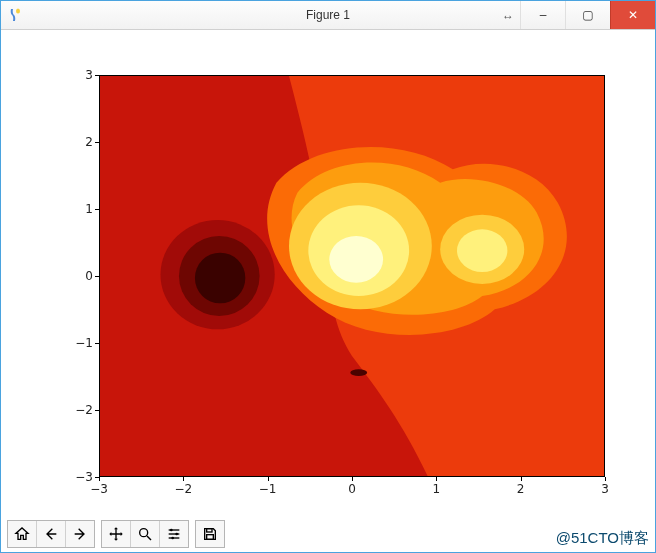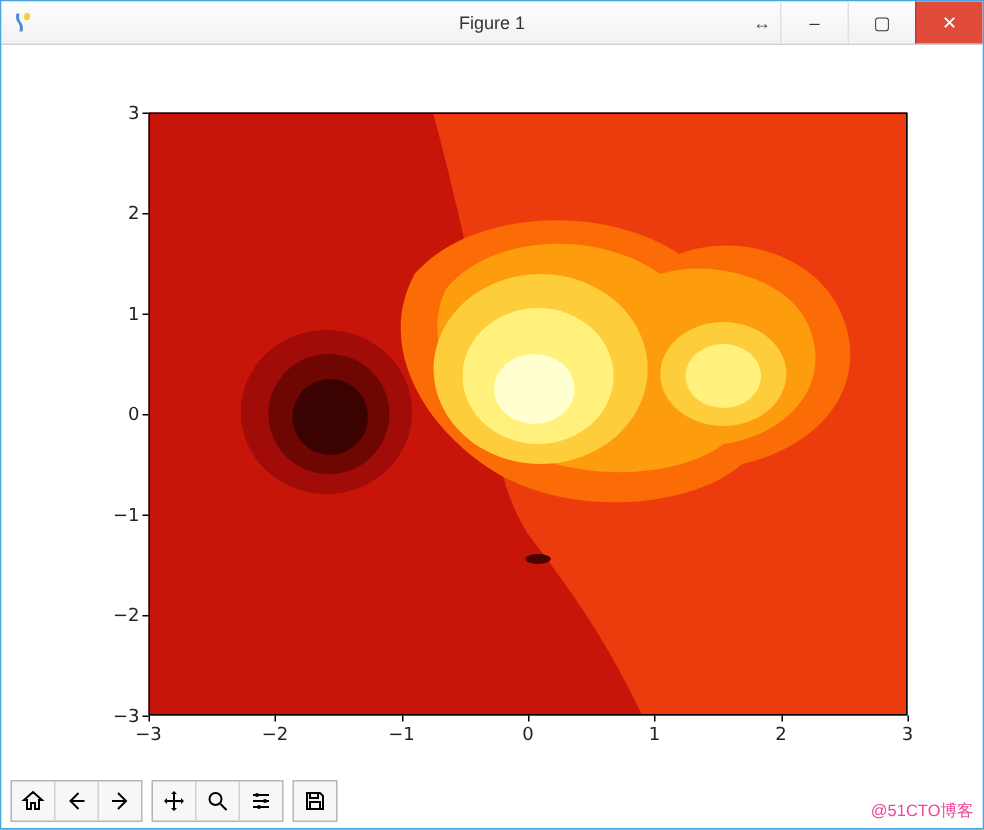--- a/index.html
+++ b/index.html
@@ -93,22 +93,22 @@
   }
   .xticks .tick-label { top: 452px; transform: translateX(-50%); }
   .yticks .tick-label { text-align: right; width: 36px; transform: translateY(-50%); left: 56px; }
   .tick-mark { position:absolute; background:#000; }
   .xticks .tick-mark { width:1px; height:4px; top:447px; }
   .yticks .tick-mark { height:1px; width:4px; left:94px; }
   .watermark {
     position: absolute;
     right: 6px;
     bottom: 4px;
-    font-size: 11px;
-    color: #ec4899;
+    font-size: 15px;
+    color: #0c4a6e;
     pointer-events: none;
   }
   
   .nav-toolbar {
     position: absolute;
     left: 6px;
     bottom: 4px;
     height: 28px;
     display: flex;
     gap: 6px;

